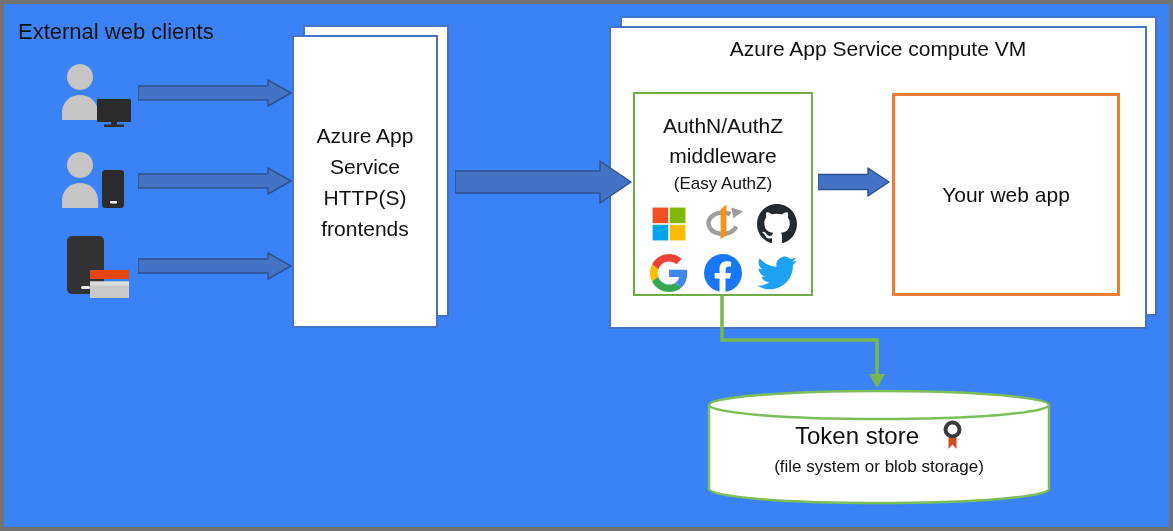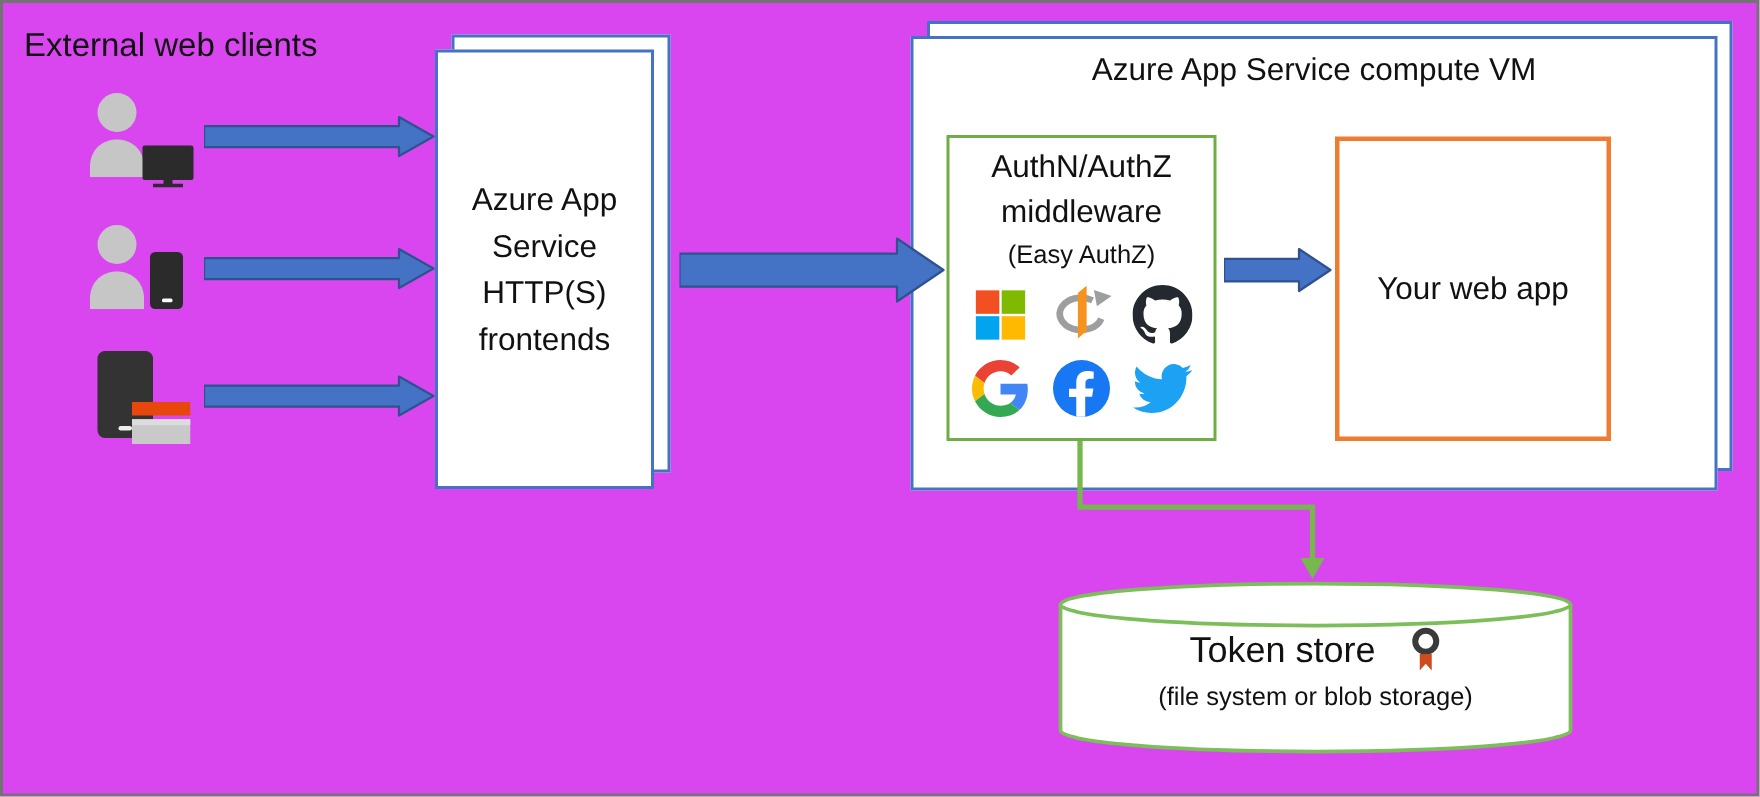--- a/index.html
+++ b/index.html
@@ -3,22 +3,22 @@
 <meta charset="utf-8">
 <style>
   * { margin: 0; padding: 0; box-sizing: border-box; }
   html, body { background: #fff; }
   body { font-family: "Liberation Sans", sans-serif; color: #1a1a1a; }
 
   .canvas {
     position: relative;
     width: 1173px;
     height: 531px;
-    background: #d946ef;
-    border: 2px solid #737373;
+    background: #3b82f6;
+    border: 4px solid #737373;
     overflow: hidden;
   }
 
   .abs { position: absolute; }
 
   .page-title {
     left: 14px; top: 15px;
     font-size: 22px;
     color: #111;
   }
@@ -38,33 +38,33 @@
   .compute-front { left: 605px; top: 22px; width: 538px; height: 303px; }
   .compute-title {
     position: absolute; left: 0; top: 9px; width: 100%;
     text-align: center; font-size: 21px; color: #111;
   }
 
   .middleware-box {
     left: 629px; top: 88px; width: 180px; height: 204px;
     border: 2px solid #70AD47; background: #fff;
     display: flex; flex-direction: column; align-items: center;
-    padding-top: 5px; text-align: center;
+    padding-top: 17px; text-align: center;
   }
   .mw-line { font-size: 21px; line-height: 30px; color: #111; }
   .mw-sub  { font-size: 17px; line-height: 25px; color: #111; }
   .provider-grid {
     margin-top: 7px; width: 164px;
     display: flex; flex-wrap: wrap; justify-content: center; align-items: center;
     column-gap: 13px; row-gap: 8px;
   }
   .provider { width: 41px; height: 41px; display: flex; align-items: center; justify-content: center; }
 
   .webapp-box {
-    left: 888px; top: 89px; width: 184px; height: 203px;
+    left: 888px; top: 89px; width: 228px; height: 203px;
     border: 3px solid #ED7D31; background: #fff;
     display: flex; align-items: center; justify-content: center;
     font-size: 21px; color: #111;
   }
 
   .cyl-text {
     left: 702px; top: 416px; width: 346px;
     text-align: center; color: #111;
   }
   .cyl-title-row {

